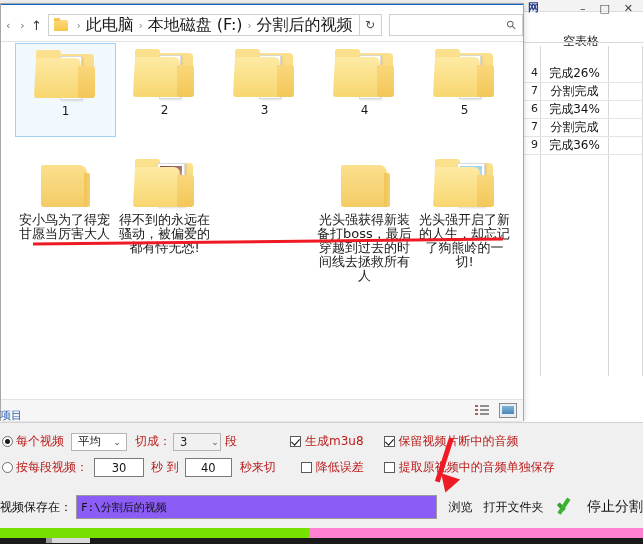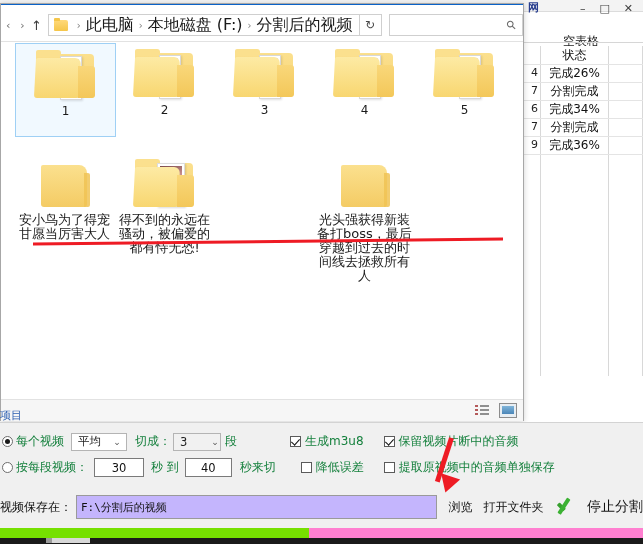--- a/index.html
+++ b/index.html
@@ -78,32 +78,32 @@
 
   
   .panel{position:absolute;left:0;top:422px;width:643px;height:122px;background:#f0f0f0;}
   .panel-topline{position:absolute;left:0;top:0;width:643px;height:1px;background:#d3d3d3;}
   .tiny-tab{position:absolute;left:0;top:-14px;font-size:11px;color:#2a5db0;}
 
   .opts{position:absolute;left:0;top:8px;width:643px;height:50px;}
   .orow{position:absolute;left:0;width:643px;height:23px;display:flex;align-items:center;}
   .radio{width:11px;height:11px;border:1px solid #6d6d6d;border-radius:50%;box-sizing:border-box;background:#fff;position:relative;flex:0 0 auto;margin-right:3px;}
   .radio.on:after{content:"";position:absolute;left:2px;top:2px;width:5px;height:5px;border-radius:50%;background:#1a1a1a;}
-  .otext{font-size:12px;color:#15803d;white-space:nowrap;}
+  .otext{font-size:12px;color:#b91c1c;white-space:nowrap;}
   .combo{height:18px;border:1px solid #b4b4b4;background:#fff;display:inline-flex;align-items:center;box-sizing:border-box;font-size:11.5px;color:#222;padding-left:6px;}
   .combo .cv{min-width:30px;}
   .combo .carr{width:18px;text-align:center;color:#555;font-size:9px;border-left:0;}
   .numbox{height:19px;border:1px solid #7a7a7a;background:#fff;display:inline-flex;align-items:center;justify-content:center;box-sizing:border-box;font-size:11.5px;color:#111;}
   .chk{width:11px;height:11px;border:1px solid #5a5a5a;box-sizing:border-box;background:#fff;position:relative;flex:0 0 auto;margin-right:4px;}
   .chk.on:after{content:"";position:absolute;left:2px;top:0px;width:4px;height:7px;border:solid #111;border-width:0 1.6px 1.6px 0;transform:rotate(42deg);}
   .hint{position:absolute;left:420px;top:33px;font-size:11.5px;color:#9a9a9a;white-space:nowrap;}
 
   .saverow{position:absolute;left:0;top:68px;width:643px;height:34px;display:flex;align-items:center;}
   .save-lbl{font-size:12px;color:#111;white-space:nowrap;margin-left:0px;}
-  .path-input{height:24px;border:1px solid #9a9a9a;background:#c4b5fd;box-sizing:border-box;display:flex;align-items:center;padding-left:4px;font-family:"DejaVu Sans Mono","Liberation Mono",monospace;font-size:11px;color:#111;width:398px;margin-left:4px;}
+  .path-input{height:24px;border:1px solid #9a9a9a;background:#8b5cf6;box-sizing:border-box;display:flex;align-items:center;padding-left:4px;font-family:"DejaVu Sans Mono","Liberation Mono",monospace;font-size:11px;color:#111;width:398px;margin-left:4px;}
   .lnk{font-size:12px;color:#111;margin-left:11px;white-space:nowrap;}
   .check-green{margin-left:12px;width:26px;height:22px;position:relative;}
   .check-green:before{content:"";position:absolute;left:2px;top:9px;width:9px;height:3.5px;background:#36a02e;transform:rotate(45deg);border-radius:1px;}
   .check-green:after{content:"";position:absolute;left:7px;top:1px;width:3.5px;height:18px;background:#3cb233;transform:rotate(33deg);border-radius:1px;}
   .stop-btn{font-size:14px;color:#111;margin-left:8px;white-space:nowrap;}
 
   .progress{position:absolute;left:0;top:528px;width:643px;height:10px;background:#ff7fd0;}
   .progress-fill{position:absolute;left:0;top:0;height:10px;background:#76e000;}
   .taskbar{position:absolute;left:0;top:538px;width:643px;height:6px;background:#1a1a1a;}
   .tb-item{position:absolute;left:52px;top:538px;width:38px;height:5px;background:#d8d8d8;}
@@ -129,24 +129,20 @@
     <span>✕</span>
   </div>
   <div class="bg-ribbon-label">空表格</div>
   <div class="bg-ribbon-line"></div>
 
   <div class="sheet">
     <div class="sheet-vline" style="left:24px"></div>
     <div class="sheet-vline" style="left:92px"></div>
     <div class="sheet-vline" style="left:126px"></div>
 
-    <div class="sheet-row sheet-hdr" style="top:0">
-      <div class="cell-a"></div>
-      <div class="cell-b">状态</div>
-    </div>
 
     <div class="sheet-row" style="top:18px">
       <div class="cell-a">4</div>
       <div class="cell-b">完成26%</div>
     </div>
     <div class="sheet-row" style="top:36px">
       <div class="cell-a">7</div>
       <div class="cell-b">分割完成</div>
     </div>
     <div class="sheet-row" style="top:54px">
@@ -331,20 +327,35 @@
       </div>
 
 
       <div class="item" style="left:305px;top:0">
         <div class="ficon">
           <div class="f-closed"></div>
         </div>
         <div class="lbl">光头强获得新装备打boss，最后穿越到过去的时间线去拯救所有人</div>
       </div>
 
+      <div class="item" style="left:405px;top:0">
+        <div class="ficon">
+          <div class="f-back"></div>
+            <div class="f-tab"></div>
+          <div class="f-photo">
+            <div class="px" style="background:linear-gradient(180deg,#9fd4ef 0%,#bfe4f6 55%,#e9f4c7 100%)"></div>
+            <div style="position:absolute;left:4px;top:22px;width:10px;height:12px;background:#fff;border-radius:5px 5px 4px 4px"></div>
+            <div style="position:absolute;left:11px;top:5px;width:6px;height:6px;background:#f07070;border-radius:50%"></div>
+            <div style="position:absolute;left:15px;top:16px;width:5px;height:5px;background:#f0b93c;border-radius:50%"></div>
+          </div>
+          <div class="f-front"></div>
+            <div class="f-right"></div>
+        </div>
+        <div class="lbl">光头强开启了新的人生，却忘记了狗熊岭的一切!</div>
+      </div>
     </div>
   </div>
 
   <div class="exp-statusbar"></div>
   <div class="view-toggle">
     <div class="vt-btn">
         <div class="vt-list"></div>
       </div>
     <div class="vt-btn">
         <div class="vt-tile"></div>

